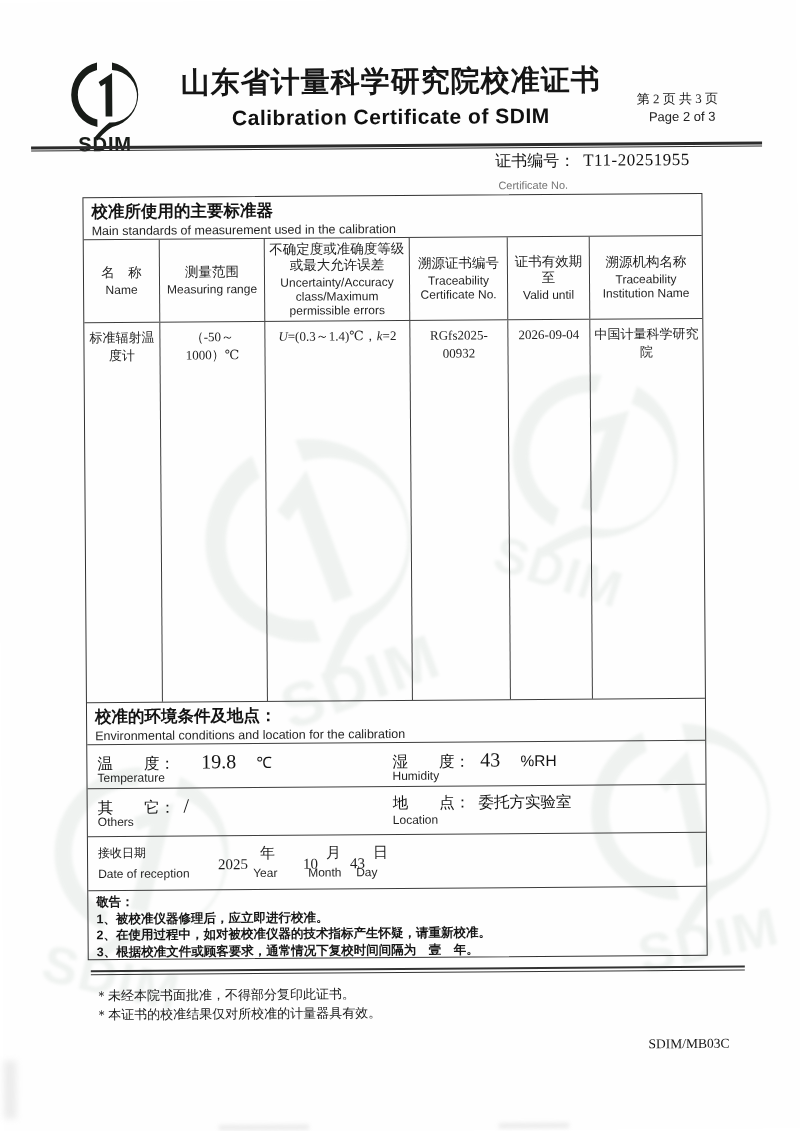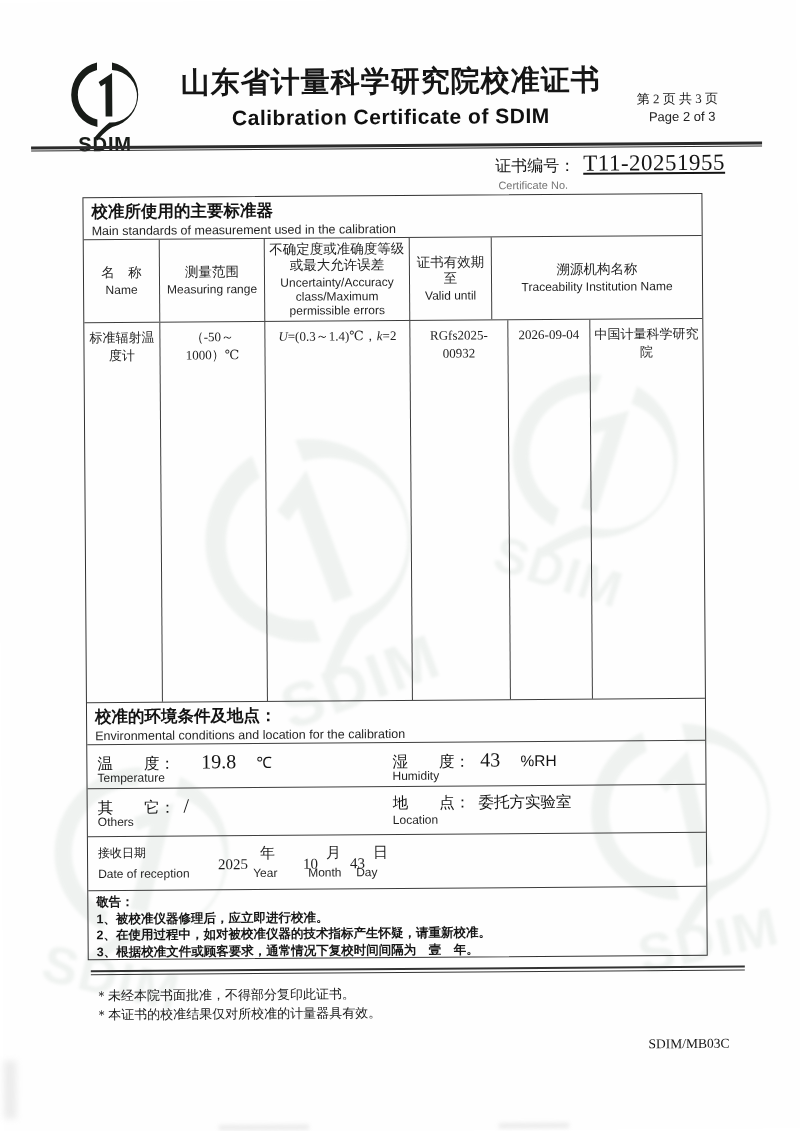--- a/index.html
+++ b/index.html
@@ -24,21 +24,21 @@
   .hdr-sub {
     position:absolute; left:148px; top:105px; width:492px; text-align:center;
     font-size:21px; font-weight:bold; letter-spacing:0.5px; color:#101010;
   }
   .page-zh { position:absolute; left:640px; top:92px; width:130px; font-size:13px; color:#222; }
   .page-en { position:absolute; left:652px; top:111px; width:120px; font-size:13px; color:#222; }
   .rule { position:absolute; left:34px; top:144px; width:731px; }
   .rule .r1 { height:3px; background:#2c2c2c; }
   .rule .r2 { height:1px; background:#2c2c2c; margin-top:1px; }
   .certno { position:absolute; left:498px; top:152px; font-size:16px; color:#141414; }
-  .certno .val { font-family:"Liberation Serif",serif; font-size:23px; margin-left:8px; letter-spacing:0.5px;text-decoration:underline; }
+  .certno .val { font-family:"Liberation Serif",serif; font-size:17px; margin-left:8px; letter-spacing:0.5px; }
   .certno-en { position:absolute; left:501px; top:180px; font-size:11px; color:#737373; }
 
   
   .tbl {
     position:absolute; left:85px; top:195px; width:620px; height:763px;
     border:1.5px solid #333; box-sizing:border-box; background:transparent;
   }
   .sec { box-sizing:border-box; border-bottom:1px solid #3d3d3d; position:relative; }
   .secA { height:42px; padding:3px 8px 0 8px; }
   .secA .zh { font-size:16.5px; font-weight:bold; color:#131313; }
@@ -157,20 +157,24 @@
         <div class="en">Name</div>
       </div>
       <div class="cell w2">
         <div class="zh">测量范围</div>
         <div class="en">Measuring range</div>
       </div>
       <div class="cell w3">
         <div class="zh">不确定度或准确度等级或最大允许误差</div>
         <div class="en">Uncertainty/Accuracy class/Maximum permissible errors</div>
       </div>
+      <div class="cell w4">
+        <div class="zh">溯源证书编号</div>
+        <div class="en">Traceability Certificate No.</div>
+      </div>
       <div class="cell w5">
         <div class="zh">证书有效期</div>
         <div class="zh">至</div>
         <div class="en">Valid until</div>
       </div>
       <div class="cell w6">
         <div class="zh">溯源机构名称</div>
         <div class="en">Traceability Institution Name</div>
       </div>
     </div>

